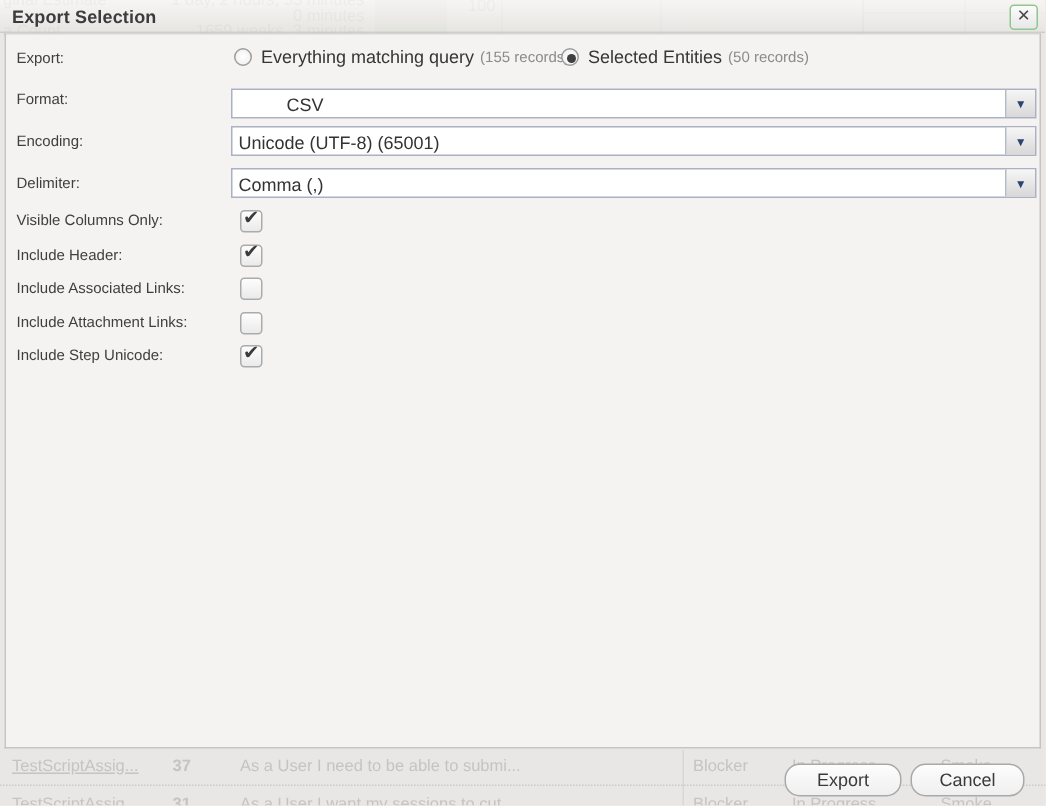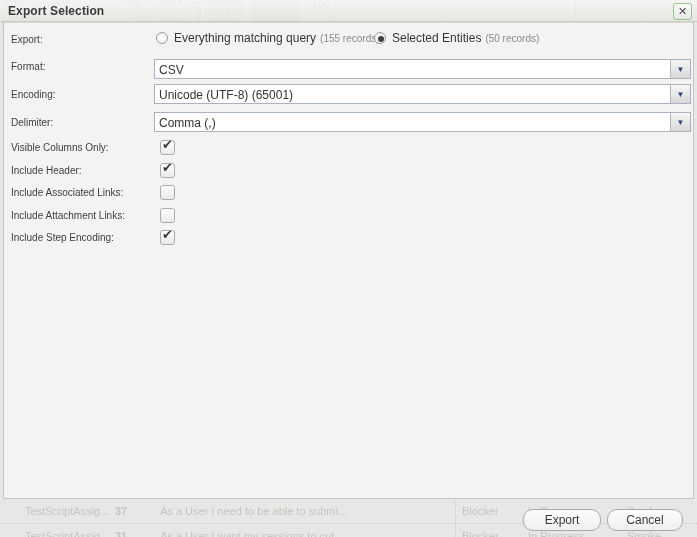--- a/index.html
+++ b/index.html
@@ -10,21 +10,21 @@
   }
   
   .bg-frag { position:absolute; font-size:11px; color:#c5c2be; white-space:nowrap; z-index:0; }
   .bg-right { text-align:right; }
   .bg-cell-gray  { position:absolute; left:250px; top:0;    width:48px; height:17px; background:#dcdbd7; z-index:0; }
   .bg-cell-green { position:absolute; left:250px; top:17px; width:48px; height:8px;  z-index:0; }
   .bg-vline { position:absolute; top:0; width:1px; height:23px; background:#d6d4d1; z-index:0; }
   .bg-hline { position:absolute; left:575px; right:0; top:8px; height:1px; background:#dbd9d6; z-index:0; }
   .bg-row { position:absolute; left:0; right:0; z-index:0; font-size:11px; color:#c6c3c0; }
   .bg-row span { position:absolute; white-space:nowrap; }
-  .bg-col-id   { left:25px; }
+  .bg-col-id   { left:8px;text-decoration:underline; }
   .bg-col-num  { left:115px;font-weight:bold; }
   .bg-col-desc { left:160px; }
   .bg-col-sev  { left:462px; }
   .bg-col-stat { left:528px; }
   .bg-col-type { left:627px; }
   .bg-dotted { position:absolute; left:0; right:0; top:523px; border-top:1px dotted #ccc9c6; z-index:0; }
   .bg-vline-bottom { position:absolute; left:455px; top:500px; height:37px; width:1px; background:#dad8d5; z-index:0; }
 
   
   .titlebar {
@@ -142,21 +142,21 @@
       <span class="radio-label">Everything matching query</span>
       <span class="radio-note">(155 records)</span>
     </div>
     <div class="radio-opt selected" style="left:370px; top:8px;text-align:right;">
       <span class="radio-circle"></span>
       <span class="radio-label">Selected Entities</span>
       <span class="radio-note">(50 records)</span>
     </div>
 
     <div class="form-label" style="top:38px;">Format:</div>
-    <div class="select-field" style="top:36px;">
+    <div class="select-field" style="top:36px;padding-left:32px;">
       <div class="select-value">CSV</div>
       <div class="select-btn">▼</div>
     </div>
 
     <div class="form-label" style="top:66px;">Encoding:</div>
     <div class="select-field" style="top:61px;">
       <div class="select-value">Unicode (UTF-8) (65001)</div>
       <div class="select-btn">▼</div>
     </div>
 
@@ -179,21 +179,21 @@
     <div class="form-label" style="top:164px;">Include Associated Links:</div>
     <div class="checkbox" style="top:162px;">
         <span class="mark"></span>
       </div>
 
     <div class="form-label" style="top:187px;">Include Attachment Links:</div>
     <div class="checkbox" style="top:185px;">
         <span class="mark"></span>
       </div>
 
-    <div class="form-label" style="top:209px;">Include Step Encoding:</div>
+    <div class="form-label" style="top:209px;">Include Step Unicode:</div>
     <div class="checkbox checked" style="top:207px;">
         <span class="mark">✔</span>
       </div>
 
   </div>
 
   <div class="btn btn-export">Export</div>
   <div class="btn btn-cancel">Cancel</div>
 
 </div>

